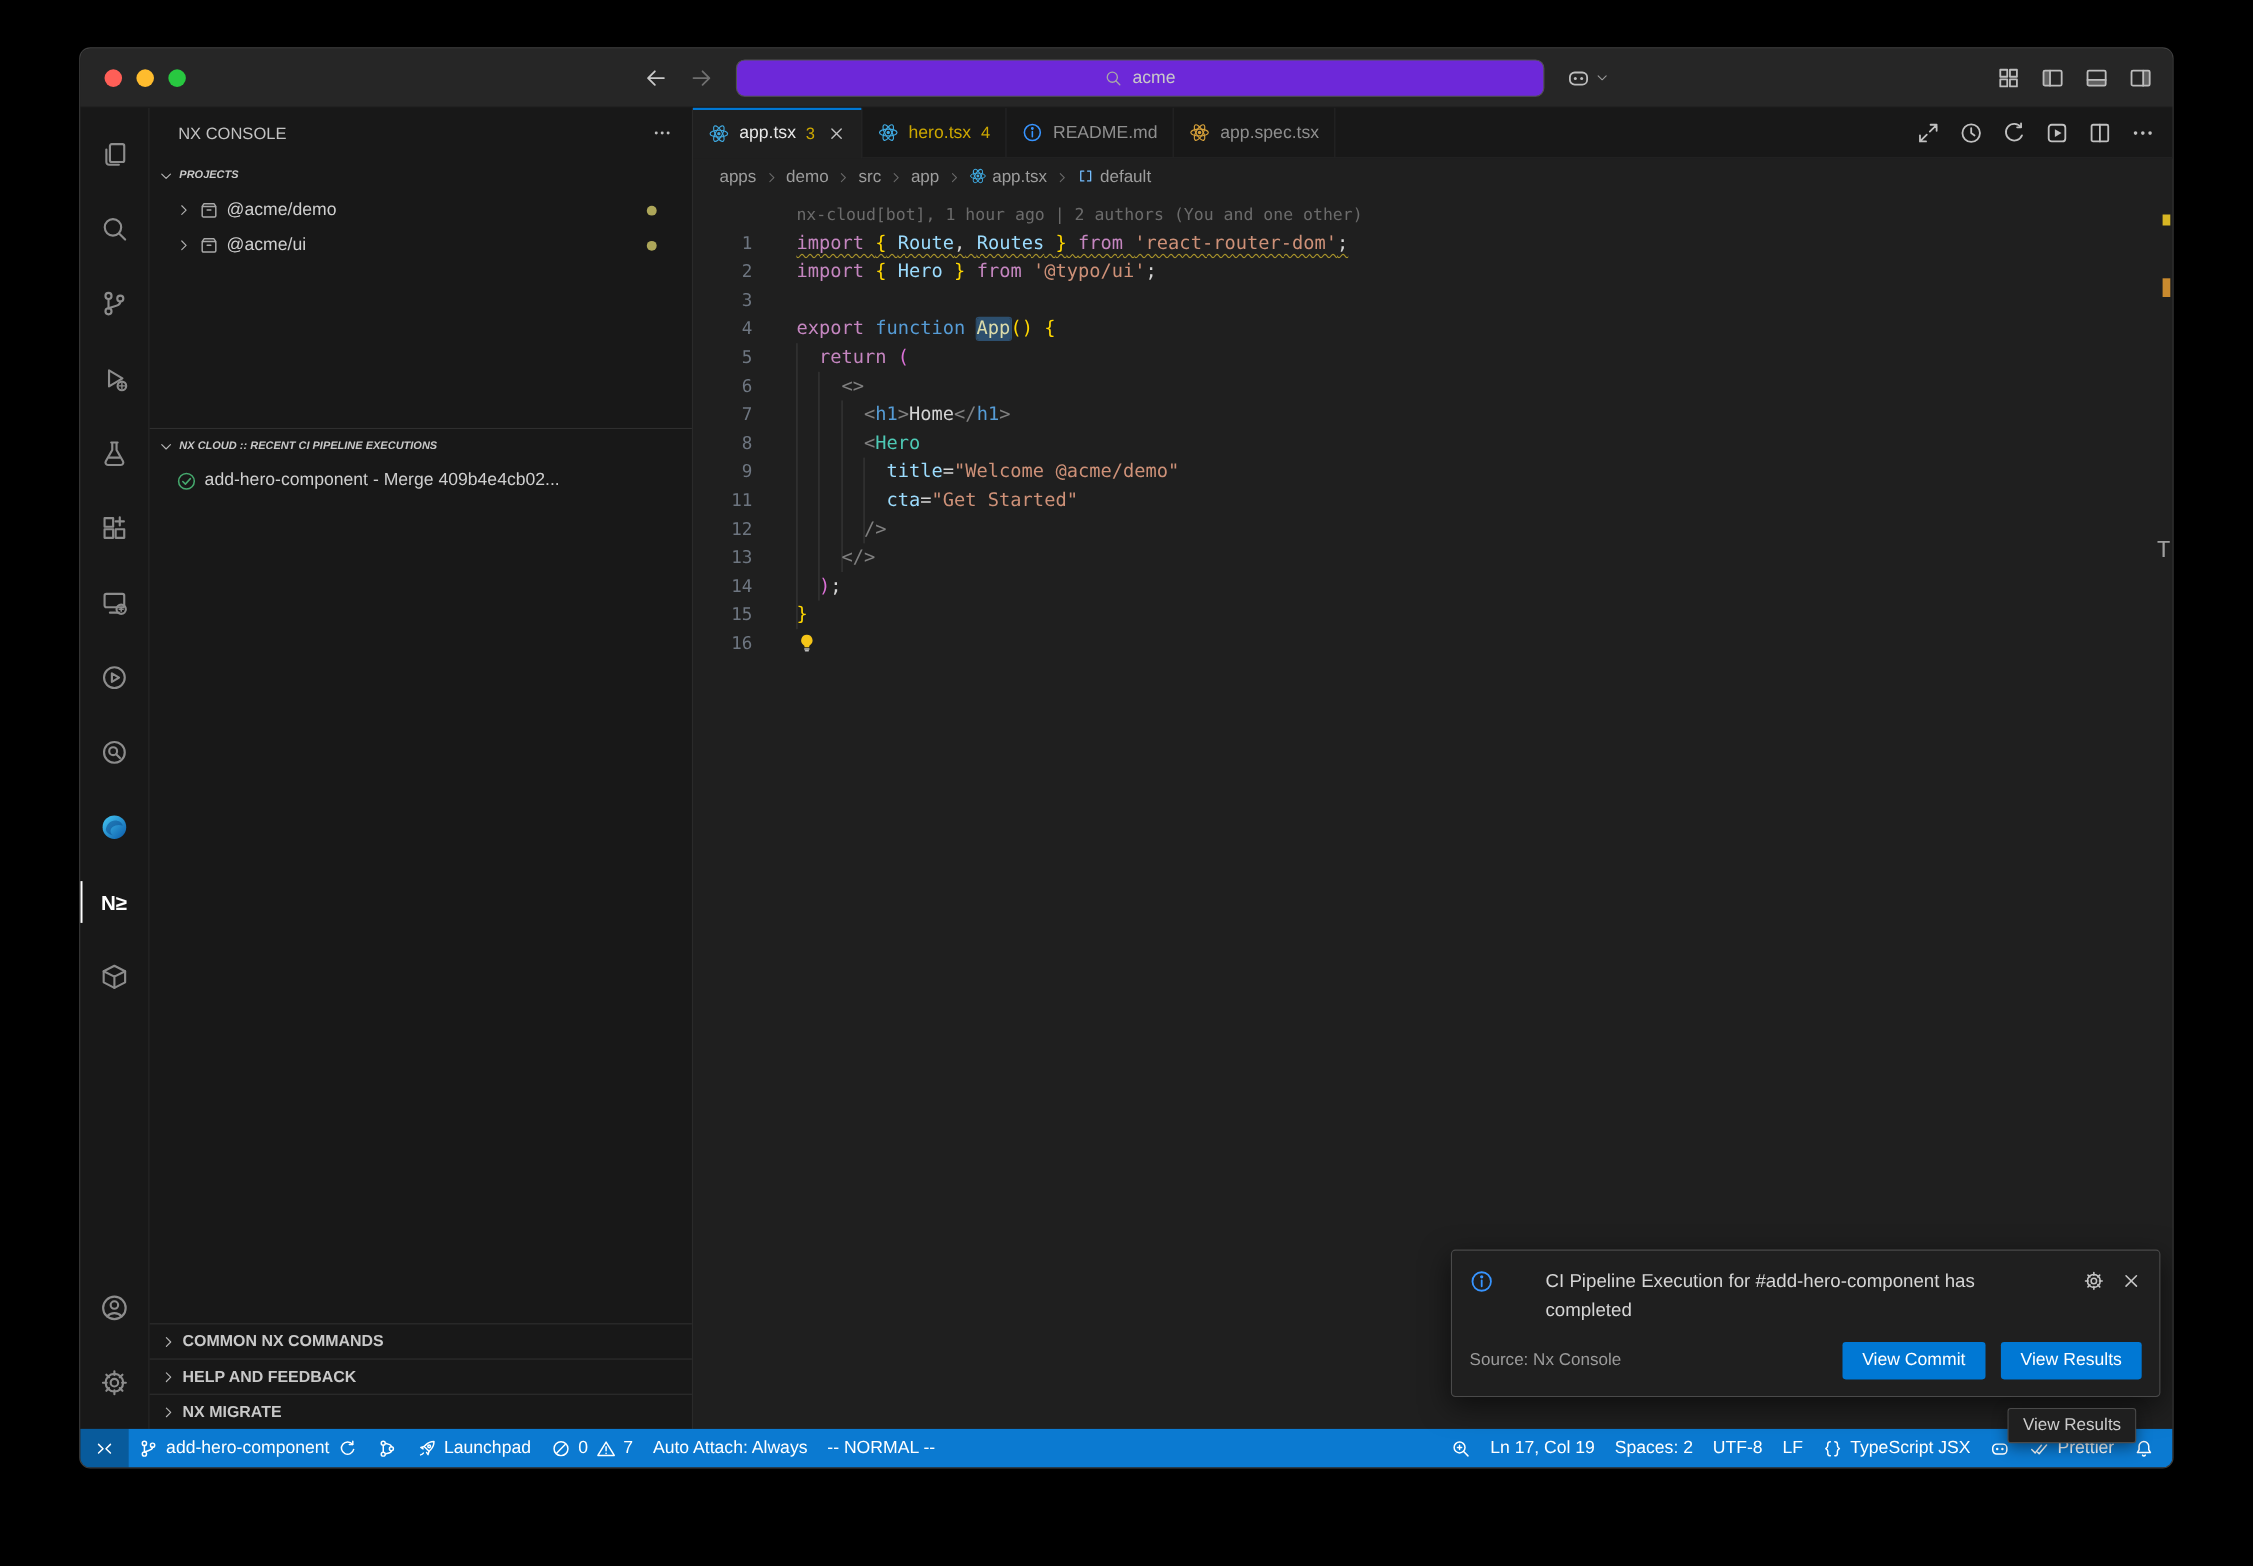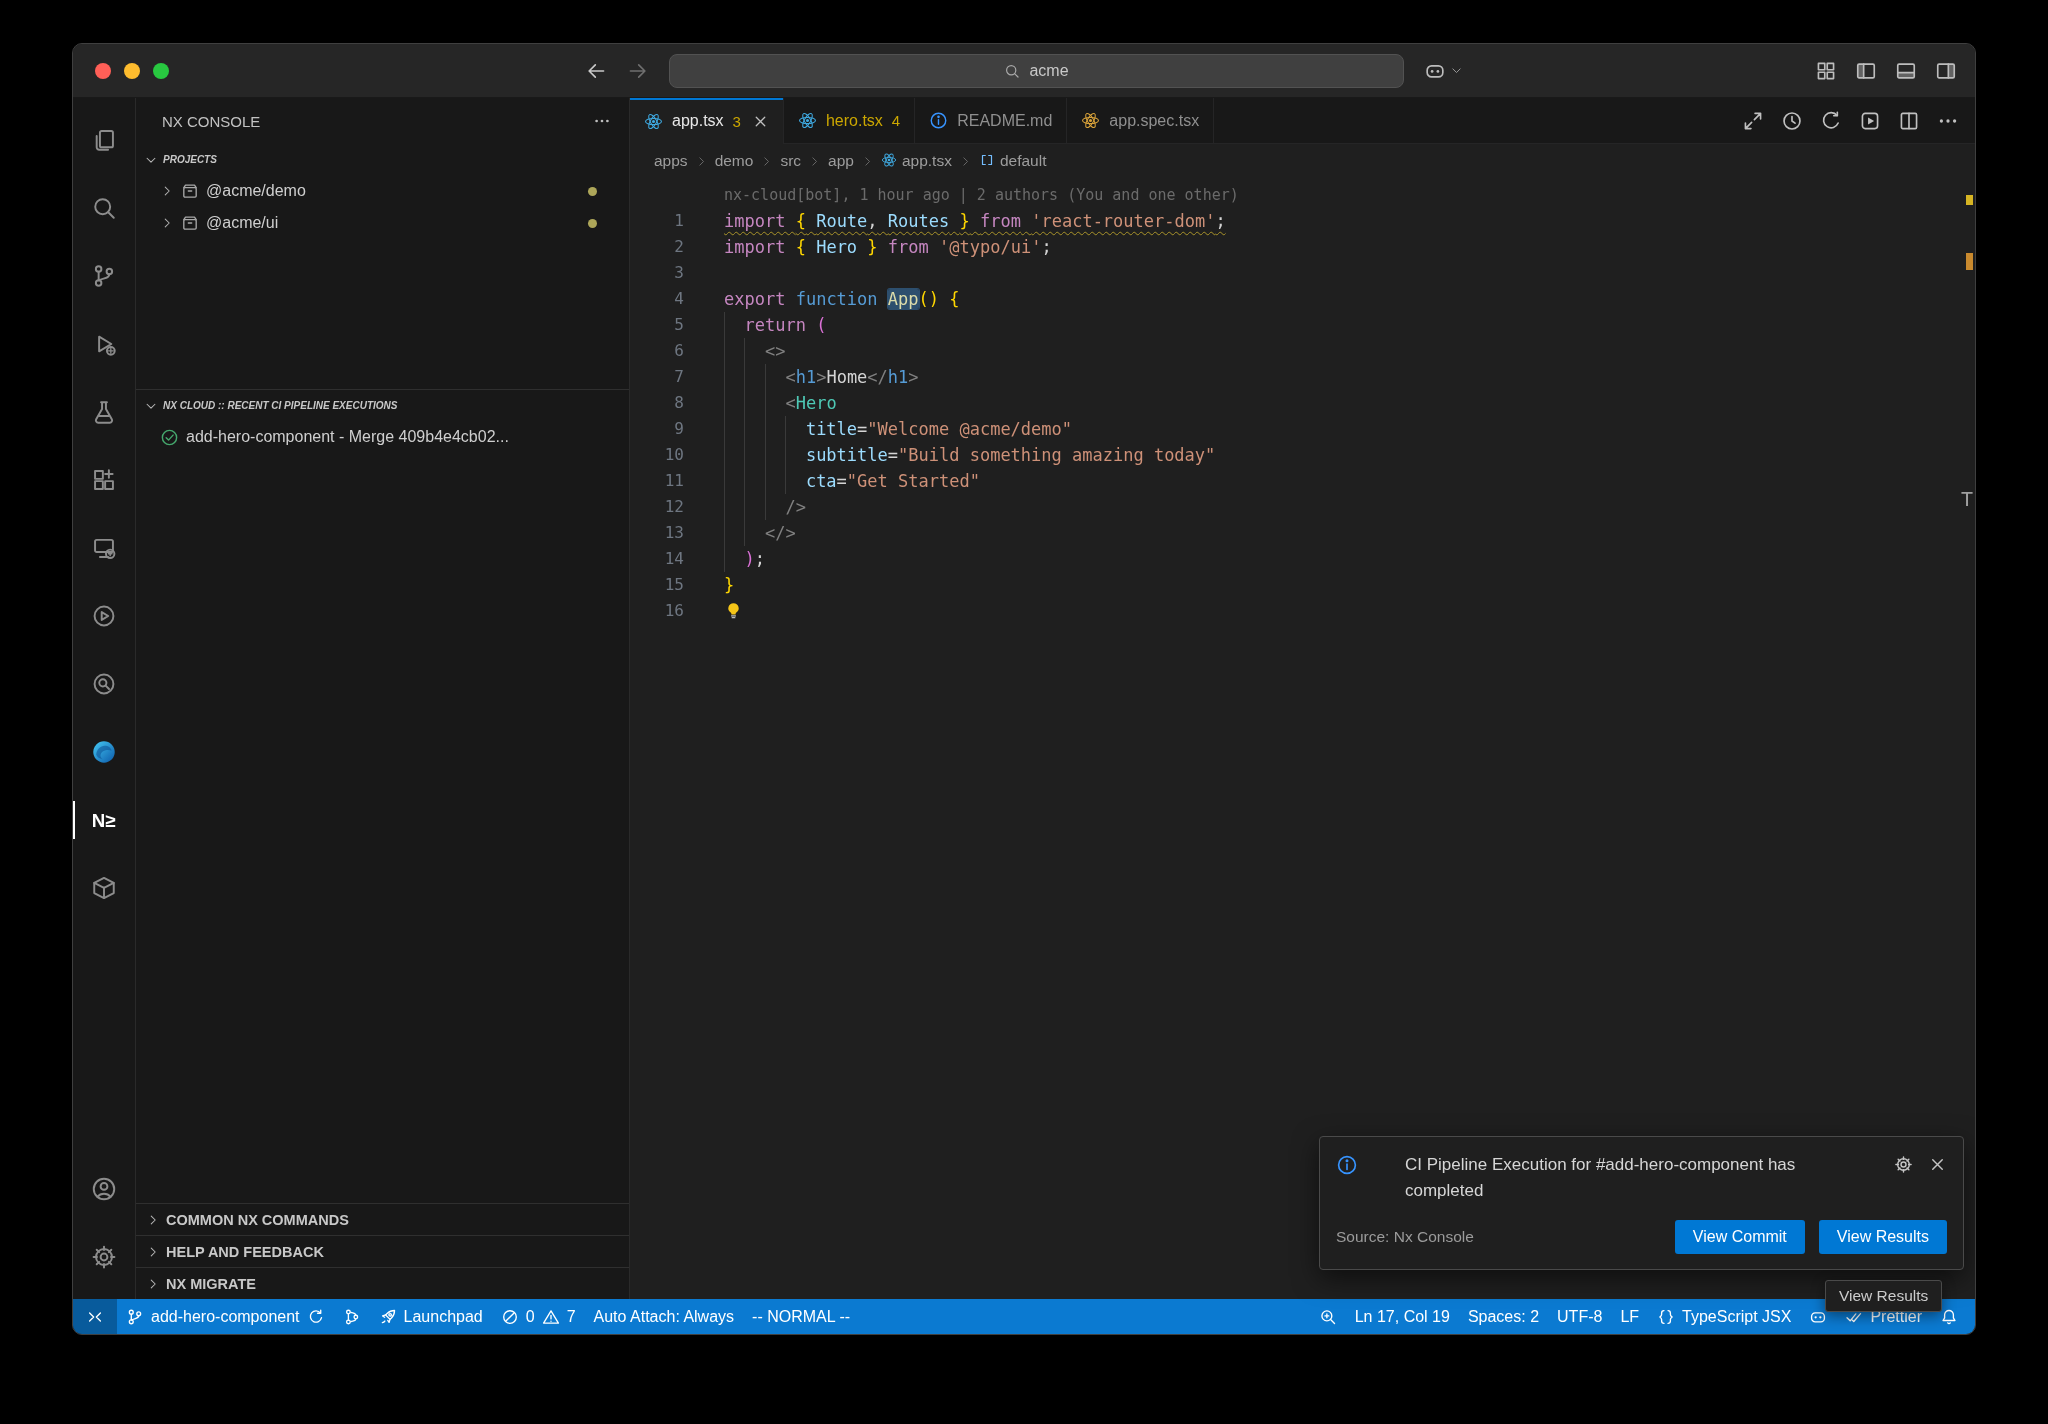--- a/index.html
+++ b/index.html
@@ -13,21 +13,21 @@
 
   
   .titlebar{height:54px;background:#262626;border-bottom:1px solid #191919;position:relative;
     display:flex;align-items:center;flex:none;}
   .traffic{position:absolute;left:22px;top:0;height:100%;display:flex;align-items:center;gap:13px;}
   .tl{width:16px;height:16px;border-radius:50%;}
   .tl.red{background:#ff5f57}.tl.yellow{background:#febc2e}.tl.green{background:#28c840}
   .tb-center{margin:0 auto;display:flex;align-items:center;gap:20px;}
   .nav-arrow{width:22px;height:22px;color:#c9c9c9;}
   .nav-arrow.fwd{color:#6f6f6f;}
-  .search-box{width:735px;height:34px;background:#404040;border:1px solid #525252;border-radius:8px;
+  .search-box{width:735px;height:34px;background:#6d28d9;border:1px solid #525252;border-radius:8px;
     display:flex;align-items:center;justify-content:center;gap:9px;color:#c9c9c9;font-size:16px;}
   .search-box .icon{width:16px;height:16px;color:#a8a8a8;}
   .copilot-menu{display:flex;align-items:center;gap:4px;color:#bdbdbd;}
   .copilot-menu .big{width:22px;height:22px;}
   .copilot-menu .small{width:13px;height:13px;color:#9a9a9a;}
   .tb-right{position:absolute;right:18px;top:0;height:100%;display:flex;align-items:center;gap:18px;color:#bdbdbd;}
   .tb-right .icon{width:22px;height:22px;}
 
   
   .main{flex:1;display:flex;min-height:0;}
@@ -632,24 +632,20 @@
             </div>
             <div class="row">
               <span class="ln">8</span>
               <span class="lc"><span class="p">      </span><span class="ab">&lt;</span><span class="cp">Hero</span></span>
             </div>
             <div class="row">
               <span class="ln">9</span>
               <span class="lc"><span class="p">        </span><span class="at">title</span><span class="p">=</span><span class="s">"Welcome @acme/demo"</span></span>
             </div>
             <div class="row">
-              <span class="ln">10</span>
-              <span class="lc"><span class="p">        </span><span class="at">subtitle</span><span class="p">=</span><span class="s">"Build something amazing today"</span></span>
-            </div>
-            <div class="row">
               <span class="ln">11</span>
               <span class="lc"><span class="p">        </span><span class="at">cta</span><span class="p">=</span><span class="s">"Get Started"</span></span>
             </div>
             <div class="row">
               <span class="ln">12</span>
               <span class="lc"><span class="p">      </span><span class="ab">/&gt;</span></span>
             </div>
             <div class="row">
               <span class="ln">13</span>
               <span class="lc"><span class="p">    </span><span class="ab">&lt;/&gt;</span></span>

